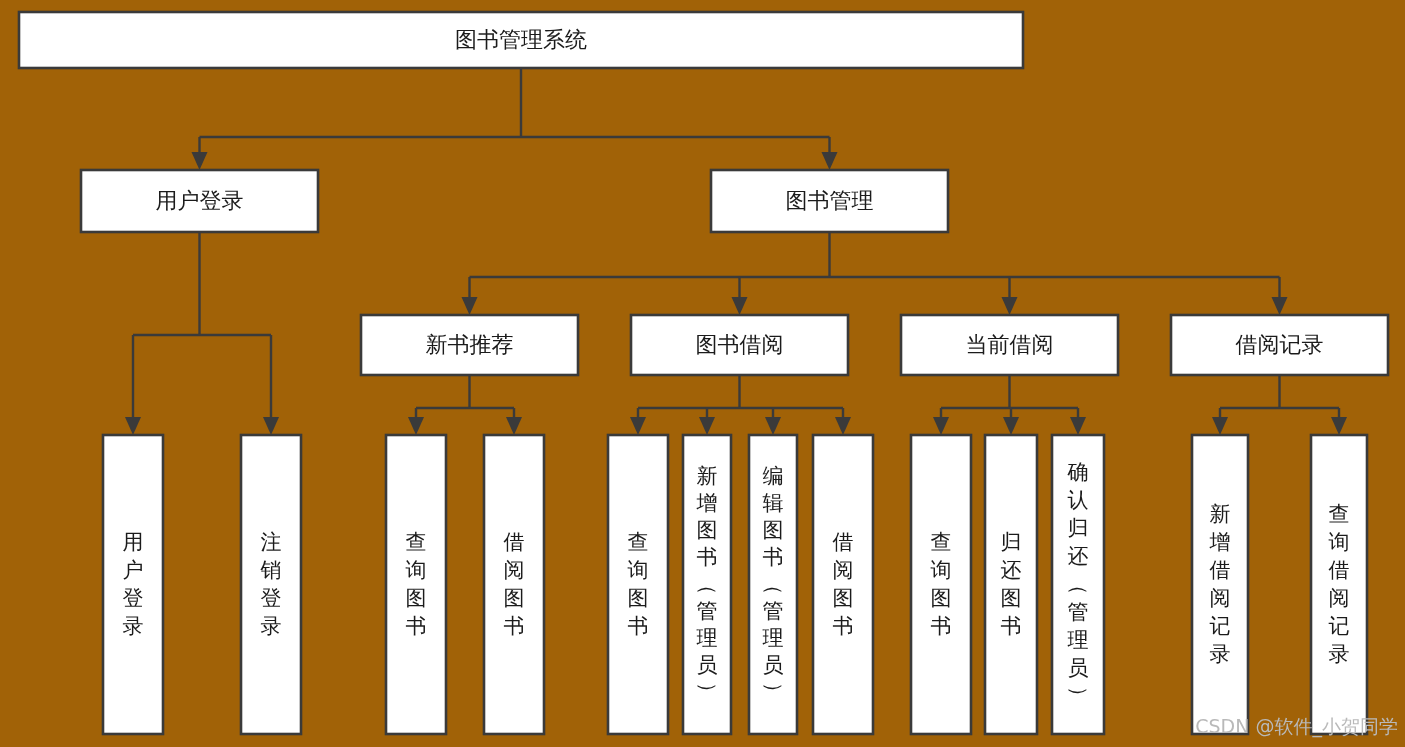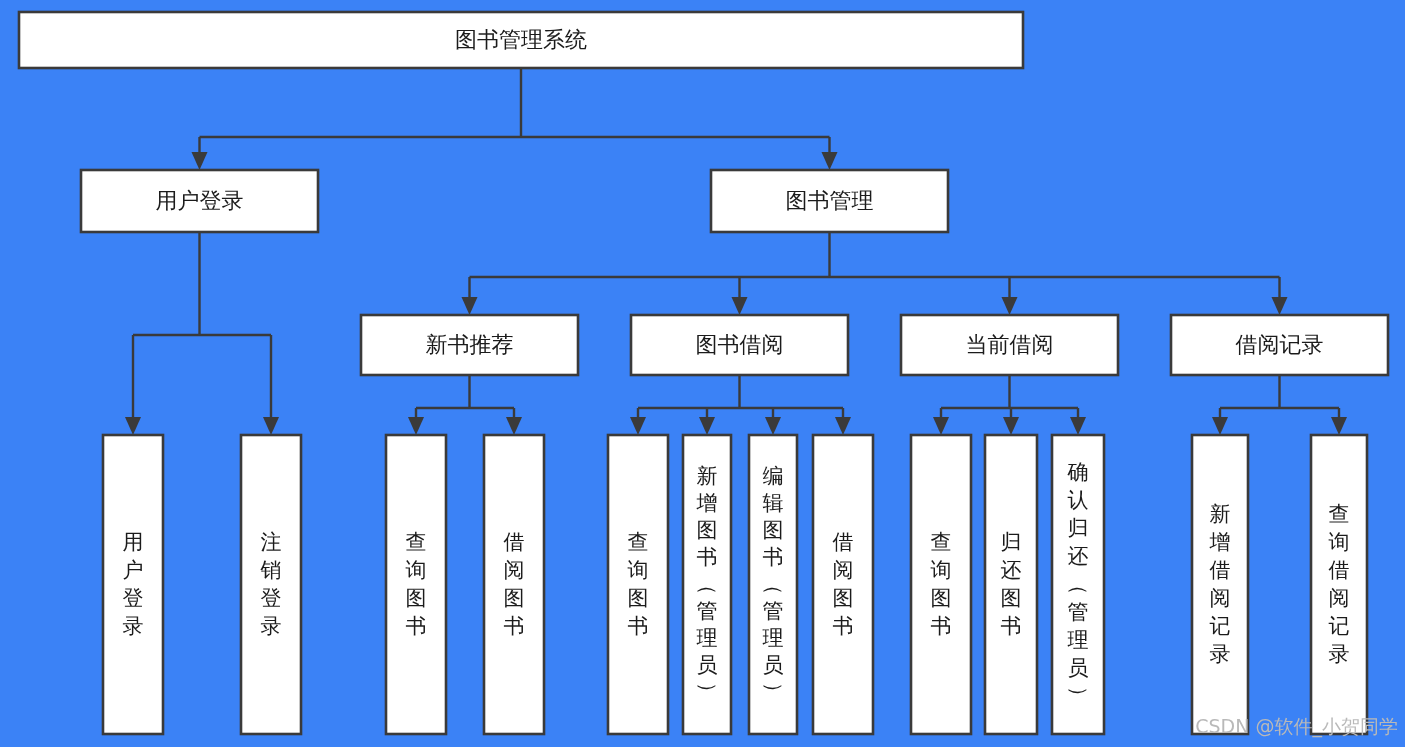--- a/index.html
+++ b/index.html
@@ -11,21 +11,21 @@
   body {
     width: 1405px;
     height: 747px;
     overflow: hidden;
     font-family: "DejaVu Sans", "Liberation Sans", sans-serif;
   }
   #diagram-root {
     position: relative;
     width: 1405px;
     height: 747px;
-    background: #3b82f6;
+    background: #a16207;
   }
   svg#chart-svg {
     position: absolute;
     left: 0;
     top: 0;
     width: 1405px;
     height: 747px;
     display: block;
   }
   .node-rect {

